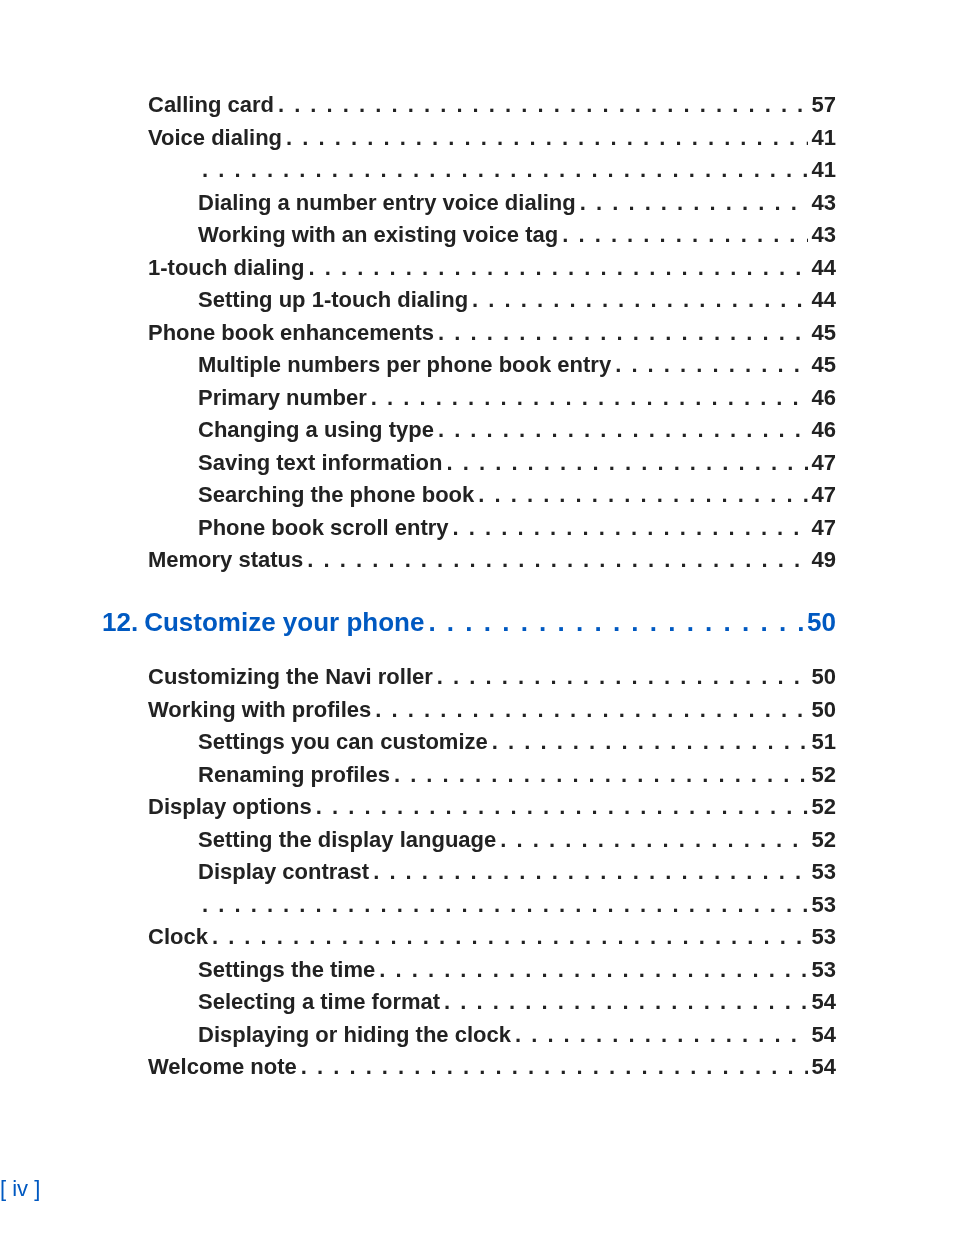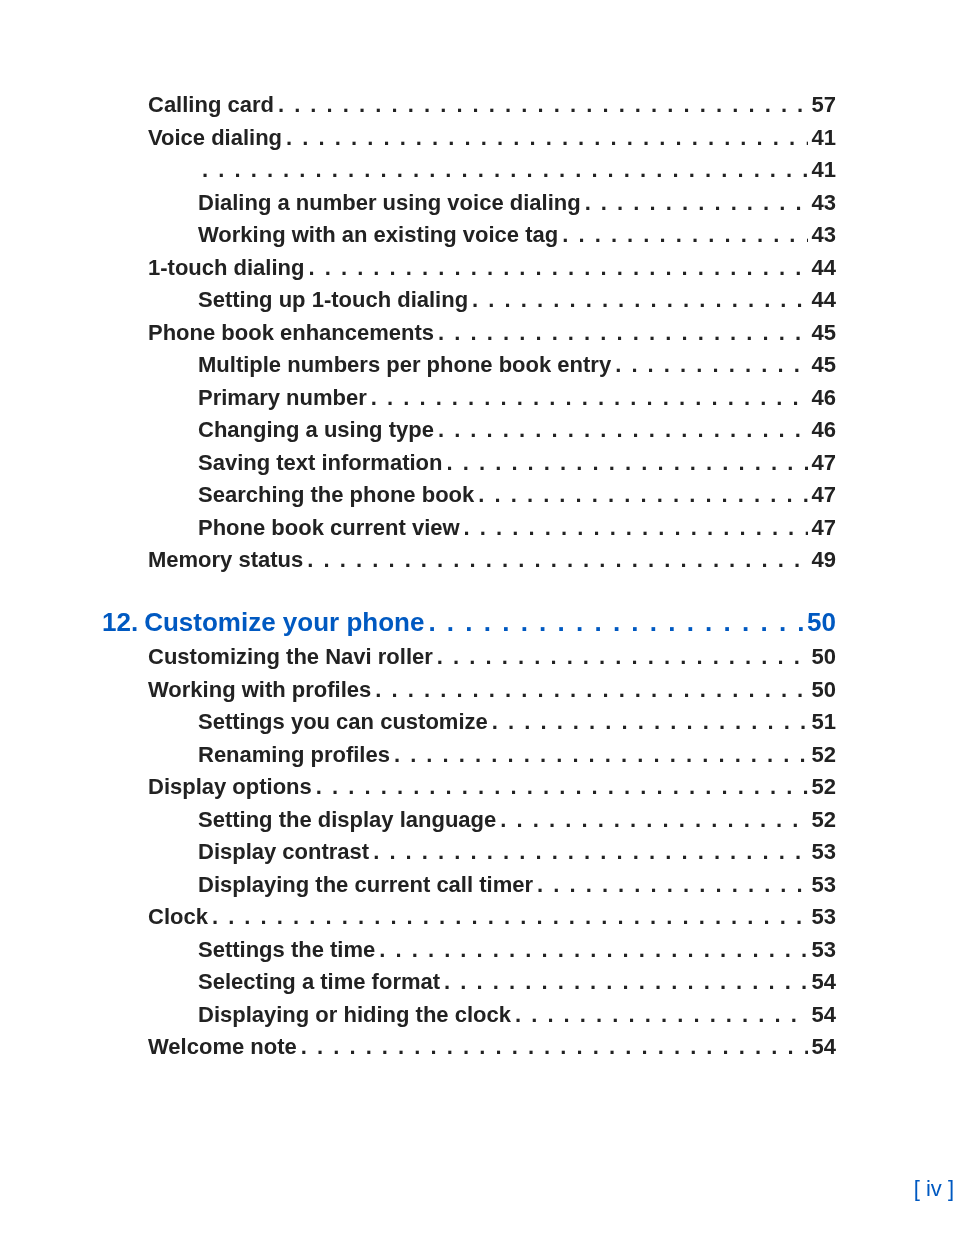--- a/index.html
+++ b/index.html
@@ -38,35 +38,35 @@
   }
   .toc-dots::after {
     content: ". . . . . . . . . . . . . . . . . . . . . . . . . . . . . . . . . . . . . . . . . . . . . . . . . . . . . . . . . . . . . . . . . . . . . . . . . . . . . . . . . . . . . . . . . . . . . . . . . . . . . . . . . . . .";
   }
   .toc-page {
     flex: 0 0 auto;
   }
   .level-1 { font-size: 22px; }
   .level-1 .toc-label, .level-1 .toc-page, .level-1 .toc-dots { font-size: 22px; }
   .level-2 { font-size: 22px; margin-left: 50px; }
-  .level-chapter { font-size: 26px; color: #0059c1; margin-top: 34px; margin-bottom: 6px; }
+  .level-chapter { font-size: 26px; color: #0059c1; margin-top: 34px; margin-bottom: 26px; }
   .level-chapter .toc-label, .level-chapter .toc-page, .level-chapter .toc-dots, .level-chapter .chapter-num { color: #0059c1; }
   .chapter-num {
     display: inline-block;
     width: 46px;
     margin-left: -46px;
     text-align: right;
     padding-right: 6px;
     box-sizing: border-box;
   }
   .page-footer {
     position: absolute;
     left: 0; right: 0;
     bottom: 46px;
-    text-align: right;
+    text-align: left;
     color: #0059c1;
     font-size: 22px;
     margin-top: 32px;
   }
 </style>
 </head>
 <body>
 
 <div class="page" id="toc-container">
     <div class="toc-entry level-1">
@@ -77,21 +77,21 @@
     <div class="toc-entry level-1">
       <span class="toc-label">Voice dialing</span>
       <span class="toc-dots"></span>
       <span class="toc-page">41</span>
     </div>
     <div class="toc-entry level-2">
       <span class="toc-dots"></span>
       <span class="toc-page">41</span>
     </div>
     <div class="toc-entry level-2">
-      <span class="toc-label">Dialing a number using voice dialing</span>
+      <span class="toc-label">Dialing a number entry voice dialing</span>
       <span class="toc-dots"></span>
       <span class="toc-page">43</span>
     </div>
     <div class="toc-entry level-2">
       <span class="toc-label">Working with an existing voice tag</span>
       <span class="toc-dots"></span>
       <span class="toc-page">43</span>
     </div>
     <div class="toc-entry level-1">
       <span class="toc-label">1-touch dialing</span>
@@ -127,21 +127,21 @@
       <span class="toc-label">Saving text information</span>
       <span class="toc-dots"></span>
       <span class="toc-page">47</span>
     </div>
     <div class="toc-entry level-2">
       <span class="toc-label">Searching the phone book</span>
       <span class="toc-dots"></span>
       <span class="toc-page">47</span>
     </div>
     <div class="toc-entry level-2">
-      <span class="toc-label">Phone book current view</span>
+      <span class="toc-label">Phone book scroll entry</span>
       <span class="toc-dots"></span>
       <span class="toc-page">47</span>
     </div>
     <div class="toc-entry level-1">
       <span class="toc-label">Memory status</span>
       <span class="toc-dots"></span>
       <span class="toc-page">49</span>
     </div>
     <div class="toc-entry level-chapter">
       <span class="chapter-num">12.</span>
@@ -178,21 +178,20 @@
       <span class="toc-label">Setting the display language</span>
       <span class="toc-dots"></span>
       <span class="toc-page">52</span>
     </div>
     <div class="toc-entry level-2">
       <span class="toc-label">Display contrast</span>
       <span class="toc-dots"></span>
       <span class="toc-page">53</span>
     </div>
     <div class="toc-entry level-2">
-      <span class="toc-label">Displaying the current call timer</span>
       <span class="toc-dots"></span>
       <span class="toc-page">53</span>
     </div>
     <div class="toc-entry level-1">
       <span class="toc-label">Clock</span>
       <span class="toc-dots"></span>
       <span class="toc-page">53</span>
     </div>
     <div class="toc-entry level-2">
       <span class="toc-label">Settings the time</span>

